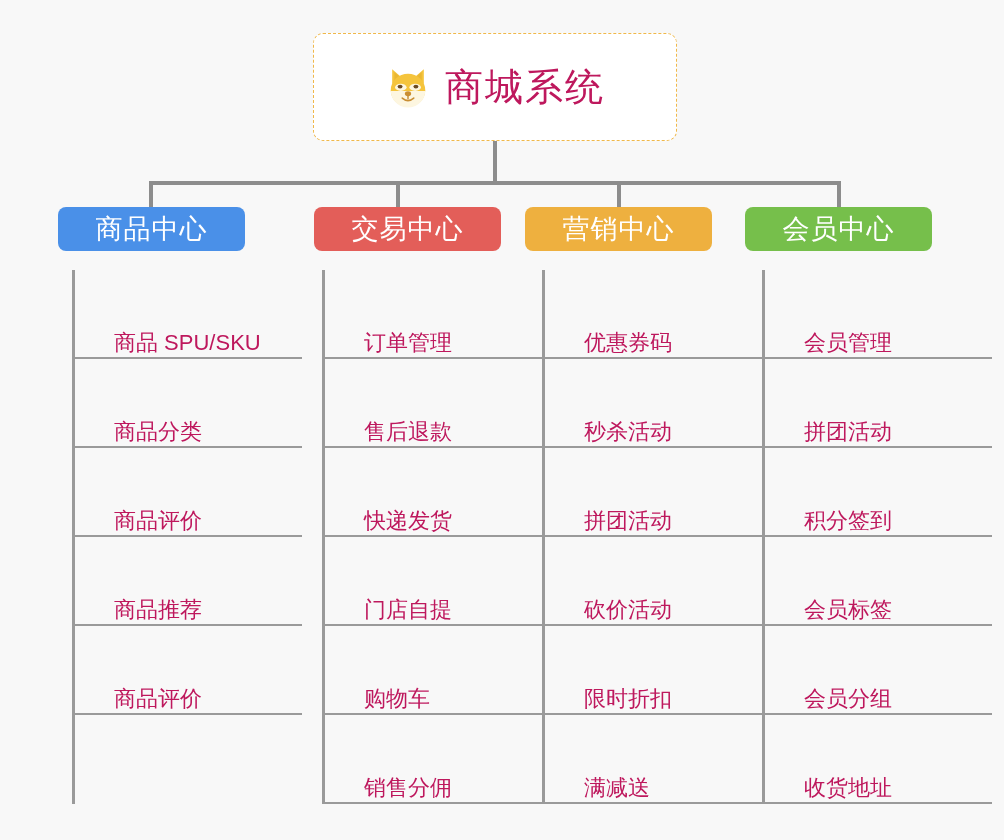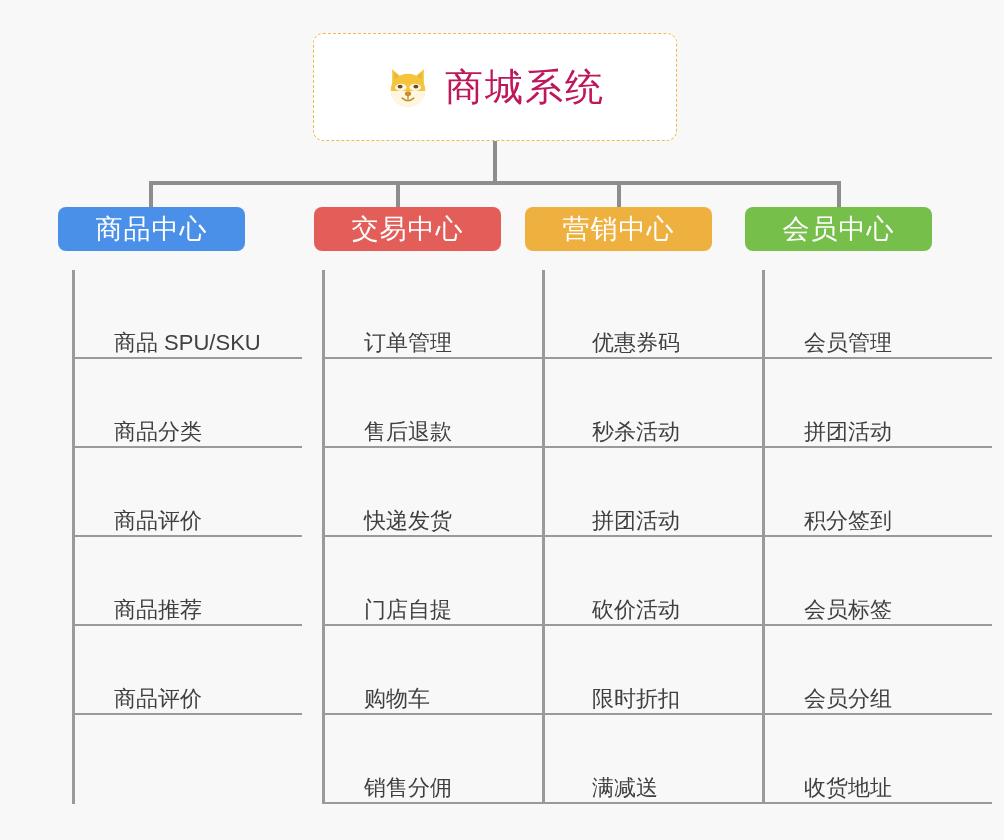--- a/index.html
+++ b/index.html
@@ -97,21 +97,21 @@
     height: 89px;
     box-sizing: border-box;
     border-bottom: 2px solid #9a9a9a;
     display: flex;
     align-items: flex-end;
     padding-left: 42px;
     padding-bottom: 4px;
   }
   .leaf-label {
     font-size: 22px;
-    color: #404040;
+    color: #be185d;
     line-height: 1.1;
     white-space: nowrap;
     position: relative;
     top: 2px;
   }
 </style>
 </head>
 <body style="background: rgb(248, 248, 248);">
 
 <div id="mindmap">
@@ -198,21 +198,21 @@
         <span class="leaf-label">门店自提</span>
       </div>
     <div class="leaf-item">
         <span class="leaf-label">购物车</span>
       </div>
     <div class="leaf-item">
         <span class="leaf-label">销售分佣</span>
       </div>
   </div>
 
-  <div class="leaf-col" style="left:542px;padding-left:8px;">
+  <div class="leaf-col" style="left:542px;">
     <div class="leaf-trunk" style="height: 534px;"></div>
     <div class="leaf-item">
         <span class="leaf-label">优惠券码</span>
       </div>
     <div class="leaf-item">
         <span class="leaf-label">秒杀活动</span>
       </div>
     <div class="leaf-item">
         <span class="leaf-label">拼团活动</span>
       </div>

